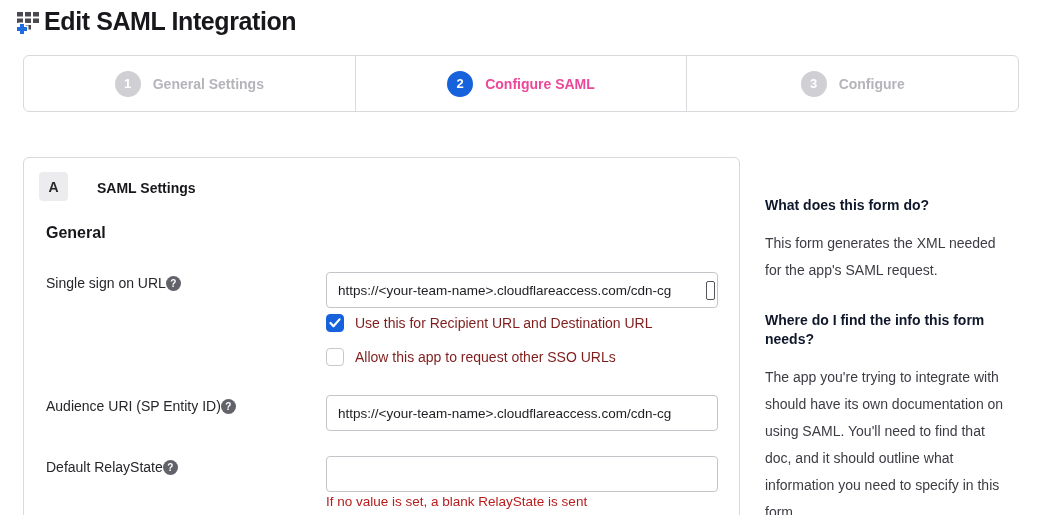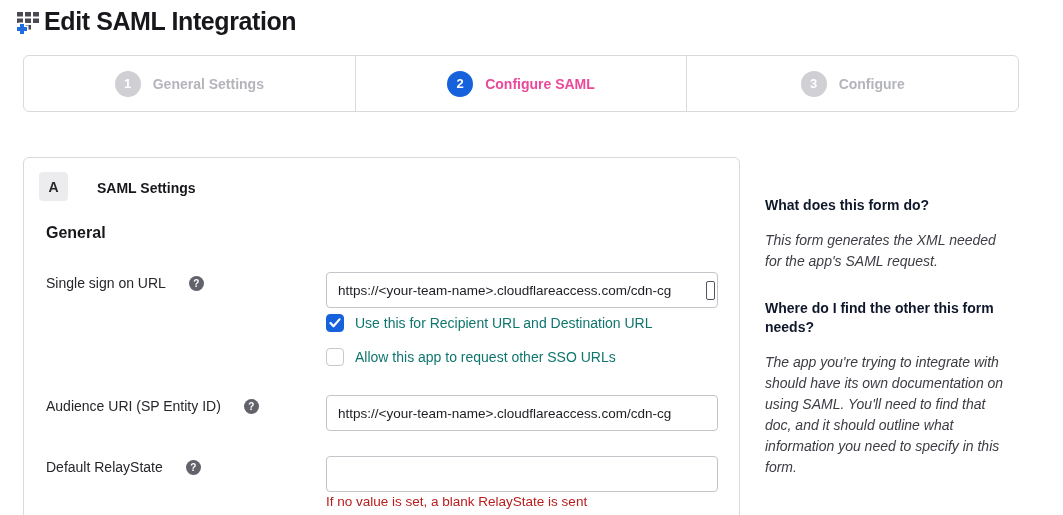--- a/index.html
+++ b/index.html
@@ -27,41 +27,41 @@
   
   .panel { position:absolute; left:23px; top:157px; width:717px; height:372px;
            border:1px solid #d8d8dd; border-radius:6px; background:#fff; }
   .sec-badge { position:absolute; left:15px; top:14px; width:29px; height:29px; background:#ececee;
                border-radius:4px; display:flex; align-items:center; justify-content:center;
                font-size:14px; font-weight:700; color:#26262b; }
   .sec-title { position:absolute; left:57px; top:22px; font-size:14px; font-weight:700;margin-left:16px; }
   .group-title { position:absolute; left:22px; top:66px; font-size:16px; font-weight:700; }
 
   .f-label { position:absolute; left:22px; font-size:14px; color:#26262b; display:flex;
-             align-items:center; gap:23px; }
+             align-items:center; gap:0; }
   .qmark { width:15px; height:15px; border-radius:50%; background:#62626b; color:#fff;
            font-size:10px; font-weight:700; display:inline-flex; align-items:center;
            justify-content:center; cursor:pointer; }
   .textbox { position:absolute; left:302px; width:392px; height:36px; border:1px solid #c3c3c9;
              border-radius:4px; font-family:"Liberation Sans", sans-serif; font-size:13.5px;
              color:#1d1d22; padding:8px 11px; background:#fff; outline:none; }
   .caret-box { position:absolute; left:682px; top:123px; width:9px; height:19px;
                border:1px solid #55555c; border-radius:2px; pointer-events:none; }
 
   .cb-row { position:absolute; left:302px; display:flex; align-items:center; gap:11px; cursor:pointer; }
   .cb { width:18px; height:18px; border-radius:4px; border:1px solid #c7c7cd; background:#fff;
         display:flex; align-items:center; justify-content:center; flex:0 0 auto; }
   .cb-row[data-checked="true"] .cb { background:#1662dd; border-color:#1662dd; }
-  .cb-label { font-size:14px; color:#0f766e; }
+  .cb-label { font-size:14px; color:#7f1d1d; }
   .helper { position:absolute; left:302px; top:336px; font-size:13.5px; color:#b91c1c; }
 
   
   .help-sidebar { position:absolute; left:765px; top:196px; width:250px; }
   .help-sidebar h3 { font-size:14px; font-weight:700; color:#0f172a; line-height:19px; margin:0 0 15px 0; }
-  .help-sidebar p  { font-size:14px; color:#3c3c44; line-height:21px; margin:0 0 27px 0;font-style:italic; }
+  .help-sidebar p  { font-size:14px; color:#3c3c44; line-height:27px; margin:0 0 27px 0; }
 </style>
 </head>
 <body>
 
 <div class="page">
 
   <div class="hdr">
     <svg class="app-icon" viewBox="0 0 26 29" width="26" height="29">
       <g fill="#4a4a52">
         <rect x="1" y="5" width="6" height="4.5"></rect>
@@ -137,17 +137,17 @@
       <span>Default RelayState</span>
       <span class="qmark">?</span>
     </div>
     <input class="textbox" style="top: 298px;" type="text" value="">
     <div class="helper">If no value is set, a blank RelayState is sent</div>
   </section>
 
   <aside class="help-sidebar">
     <h3>What does this form do?</h3>
     <p>This form generates the XML needed for the app's SAML request.</p>
-    <h3>Where do I find the other this form needs?</h3>
+    <h3>Where do I find the info this form needs?</h3>
     <p>The app you're trying to integrate with should have its own documentation on using SAML. You'll need to find that doc, and it should outline what information you need to specify in this form.</p>
   </aside>
 
 </div>
 
 </body></html>

